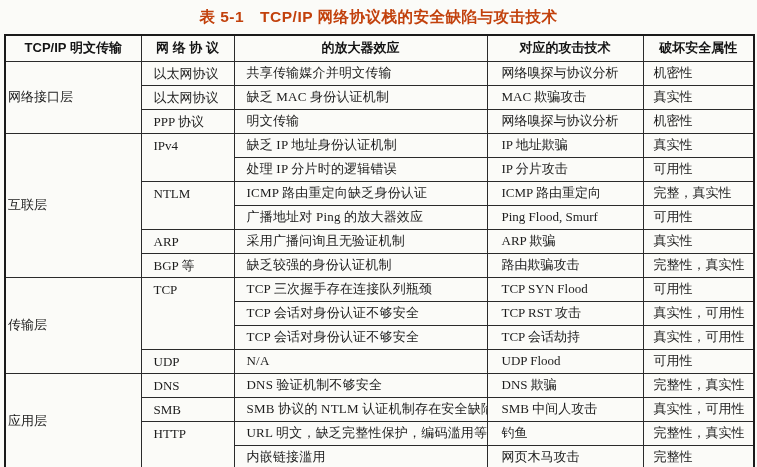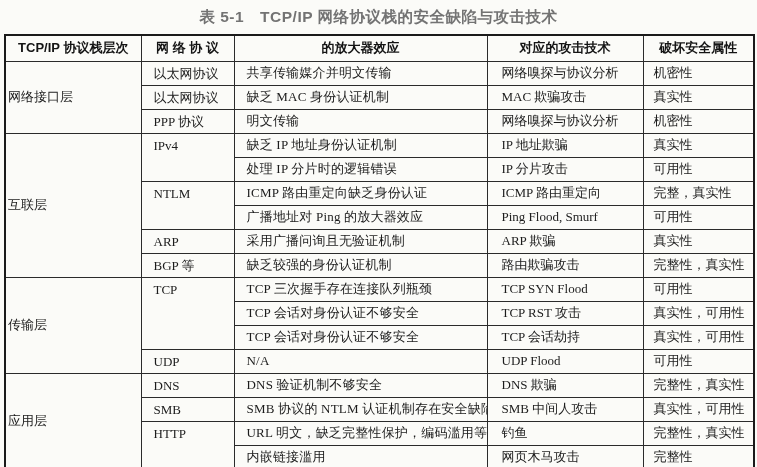--- a/index.html
+++ b/index.html
@@ -12,21 +12,21 @@
     overflow: hidden;
   }
   .page { width: 757px; height: 467px; position: relative; }
   .doc-title {
     text-align: center;
     padding-top: 7px;
     font-family: "Liberation Sans", "DejaVu Sans", sans-serif;
     font-weight: bold;
     font-size: 15.5px;
     letter-spacing: 0.5px;
-    color: #737373;
+    color: #c2410c;
   }
   table.sec-table {
     border-collapse: collapse;
     table-layout: fixed;
     width: 749px;
     margin: 6px 0 0 4px;
     border: 2px solid #1a1a1a;
   }
   .sec-table th, .sec-table td {
     border: 1px solid #2b2b2b;
@@ -65,21 +65,21 @@
   <table class="sec-table">
     <colgroup>
       <col style="width:136px">
       <col style="width:93px">
       <col style="width:253px">
       <col style="width:156px">
       <col style="width:111px">
     </colgroup>
     <thead>
       <tr>
-        <th>TCP/IP 协议栈层次</th>
+        <th>TCP/IP 明文传输</th>
         <th>网 络 协 议</th>
         <th>的放大器效应</th>
         <th>对应的攻击技术</th>
         <th>破坏安全属性</th>
       </tr>
     </thead>
     <tbody>
         <tr>
           <td class="layer-cell" rowspan="3">网络接口层</td>
           <td class="protocol-cell">以太网协议</td>

